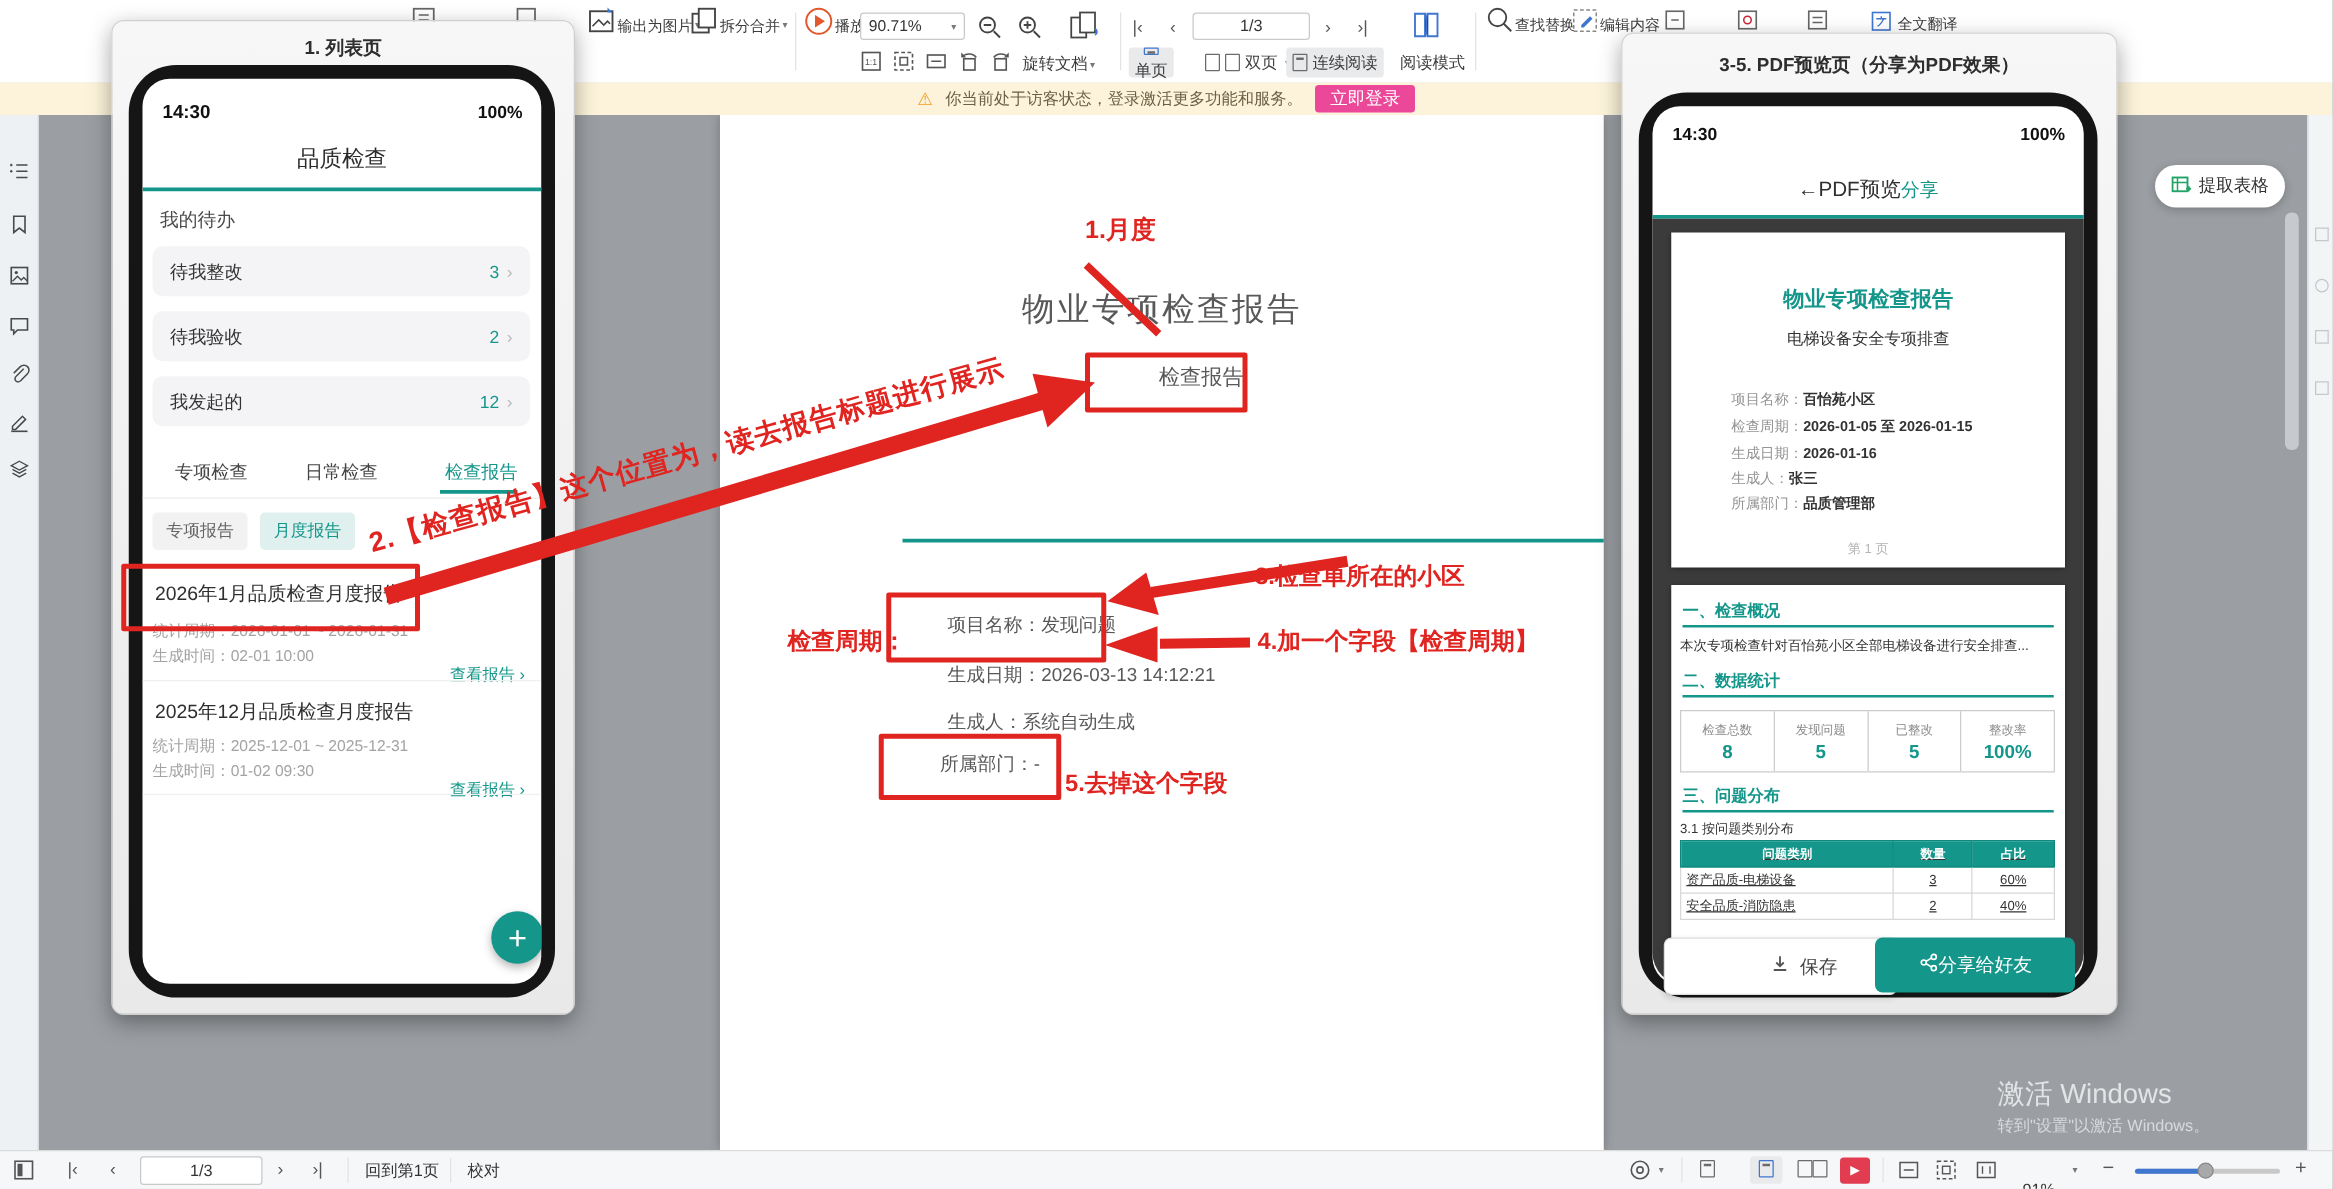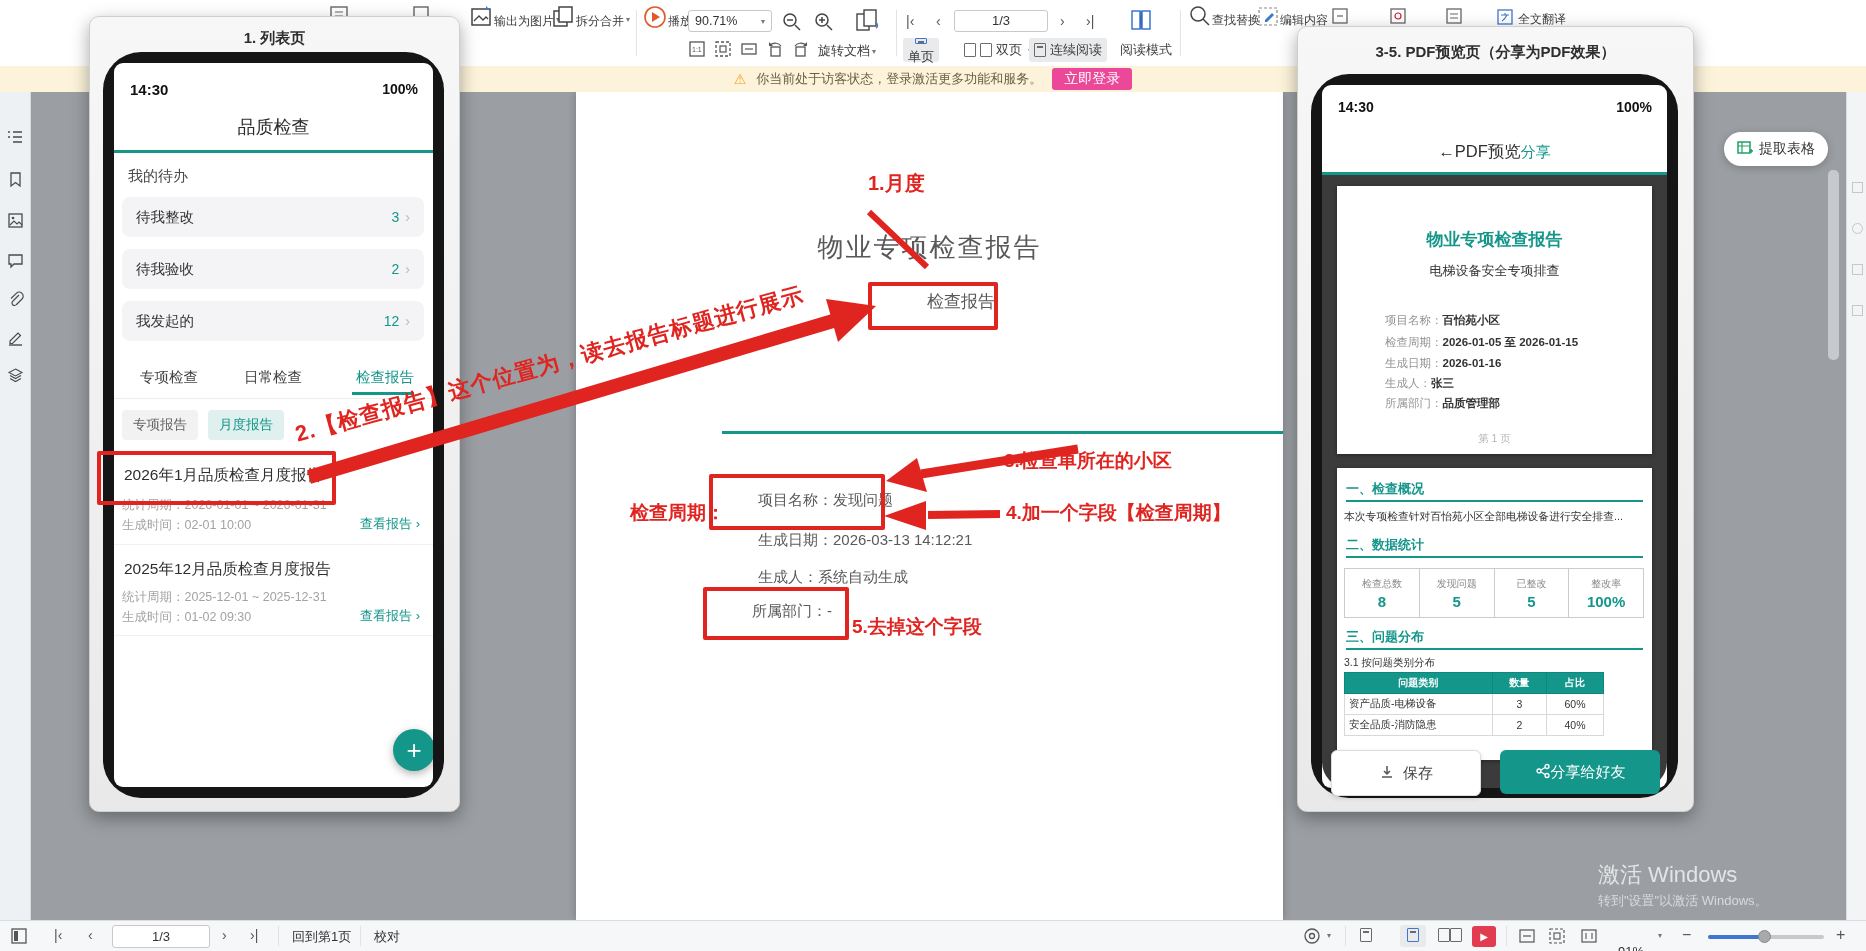--- a/index.html
+++ b/index.html
@@ -34,50 +34,50 @@
   .page{left:546px;top:0;width:707px;height:828px;background:#fff;box-shadow:0 0 8px rgba(0,0,0,.25);}
   
   .rstrip{left:1846px;top:92px;width:20px;height:828px;background:#f2f4f6;border-left:1px solid #dadde0;z-index:3;}
   .scroll-thumb{left:1828px;top:170px;width:11px;height:190px;background:#c6cacd;border-radius:5px;z-index:6;}
   .scroll-up{left:1827px;top:110px;font-size:9px;color:#9aa0a6;z-index:6;}
   
   .card{background:linear-gradient(180deg,#f7f7f7,#e9e9e9);border:1px solid #cfcfcf;border-radius:10px;
         box-shadow:0 6px 18px rgba(0,0,0,.35);z-index:20;}
   .card-title{font-size:15px;color:#2e2e2e;text-align:center;font-weight:bold;}
   .phone{background:#151515;border-radius:38px;}
-  .screen{background:#fff;border-radius:9px;}
+  .screen{background:#fff;border-radius:22px;}
   .teal-line{background:#14968b;}
   .todo-row{background:#f4f4f6;border-radius:8px;font-size:14.5px;color:#333;display:flex;align-items:center;justify-content:space-between;padding:0 14px;box-sizing:border-box;}
   .todo-count{color:#14968b;font-size:14px;}
   .todo-chev{color:#b9b9b9;font-size:14px;margin-left:6px;}
   .pill{border-radius:4px;font-size:13.5px;display:flex;align-items:center;justify-content:center;}
   .rep-title{font-size:15.5px;color:#2f2f2f;font-weight:500;white-space:nowrap;}
   .rep-meta{font-size:12.5px;color:#a3a3a3;white-space:nowrap;}
-  .rep-link{font-size:13px;color:#14968b;text-align:right;}
+  .rep-link{font-size:13px;color:#14968b;text-align:right;margin-top:16px;}
   .fab{background:#14968b;border-radius:50%;color:#fff;display:flex;align-items:center;justify-content:center;font-size:26px;box-shadow:0 3px 8px rgba(0,0,0,.3);}
   
   .doc-title{font-size:26px;color:#595959;letter-spacing:2px;text-align:center;}
   .doc-field{font-size:15px;color:#595959;white-space:nowrap;}
   
   .ann{color:#e02420;font-weight:bold;white-space:nowrap;z-index:30;}
   .redbox{border:4px solid #e02420;border-radius:2px;z-index:30;pointer-events:none;}
   .overlay-svg{left:0;top:0;z-index:30;pointer-events:none;}
   
   .pdf-dark{background:#3b3b3b;}
   .pdf-page{background:#fff;box-shadow:0 1px 4px rgba(0,0,0,.4);}
   .pdf-h{color:#14968b;font-weight:bold;font-size:13px;white-space:nowrap;}
   .pdf-rule{background:#14968b;height:2px;}
   .meta-label{color:#949494;font-size:11.5px;}
   .meta-value{color:#333;font-size:11.5px;font-weight:600;}
   .stats{display:flex;border:1px solid #ccc;box-sizing:border-box;}
   .stat-cell{flex:1;border-right:1px solid #ccc;display:flex;flex-direction:column;align-items:center;justify-content:center;gap:2px;}
   .stat-cell:last-child{border-right:none;}
   .stat-label{font-size:10px;color:#8a8a8a;}
   .stat-value{font-size:15px;font-weight:bold;color:#14968b;}
-  table.ptable{border-collapse:collapse;width:260px;font-size:10.5px;color:#333;}
+  table.ptable{border-collapse:collapse;width:300px;font-size:10.5px;color:#333;text-decoration:underline;}
   table.ptable th{background:#14968b;color:#fff;font-size:10px;font-weight:bold;height:18px;border:1px solid #0e877c;}
   table.ptable td{border:1px solid #d8d8d8;height:20px;padding:0 4px;}
   .td-c{text-align:center;}
   .save-btn{background:#fff;border:1px solid #ddd;border-radius:6px;box-shadow:0 2px 5px rgba(0,0,0,.15);
             display:flex;align-items:center;justify-content:center;gap:8px;font-size:15px;color:#444;}
   .share-btn{background:#14968b;border-radius:6px;display:flex;align-items:center;justify-content:center;gap:0;font-size:15px;color:#fff;text-align:right;}
   
   .extract{left:1724px;top:132px;width:104px;height:34px;background:#fff;border-radius:17px;
            box-shadow:0 2px 8px rgba(0,0,0,.22);display:flex;align-items:center;justify-content:center;gap:6px;
            font-size:14px;color:#333;z-index:22;}
@@ -438,21 +438,21 @@
         <tr>
           <td>安全品质-消防隐患</td>
           <td class="td-c">2</td>
           <td class="td-c">40%</td>
         </tr>
       </tbody>
         </table>
     </div>
   </div>
 
-  <div class="abs save-btn" style="left:9px;top:665px;width:148px;height:44px;">
+  <div class="abs save-btn" style="left:9px;top:665px;width:148px;height:44px;padding-left:37px;">
     <span><svg width="16" height="16">
           <path d="M8 2v8M5 7l3 3 3-3" fill="none" stroke="#555" stroke-width="1.5"></path>
           <path d="M3 13h10" stroke="#555" stroke-width="1.5"></path>
         </svg></span>
     <span>保存</span>
   </div>
   <div class="abs share-btn" style="left:178px;top:665px;width:160px;height:44px;">
     <span><svg width="16" height="16">
           <circle cx="12" cy="3.5" r="2" fill="none" stroke="#fff" stroke-width="1.3"></circle>
           <circle cx="4" cy="8" r="2" fill="none" stroke="#fff" stroke-width="1.3"></circle>

